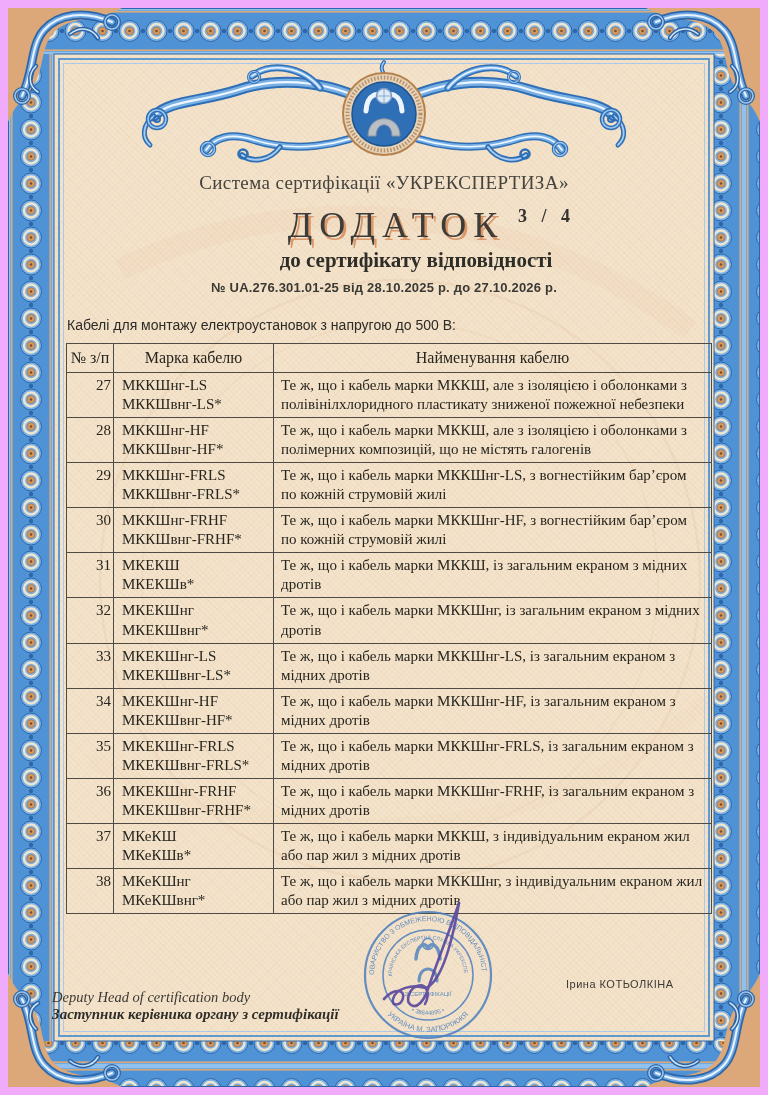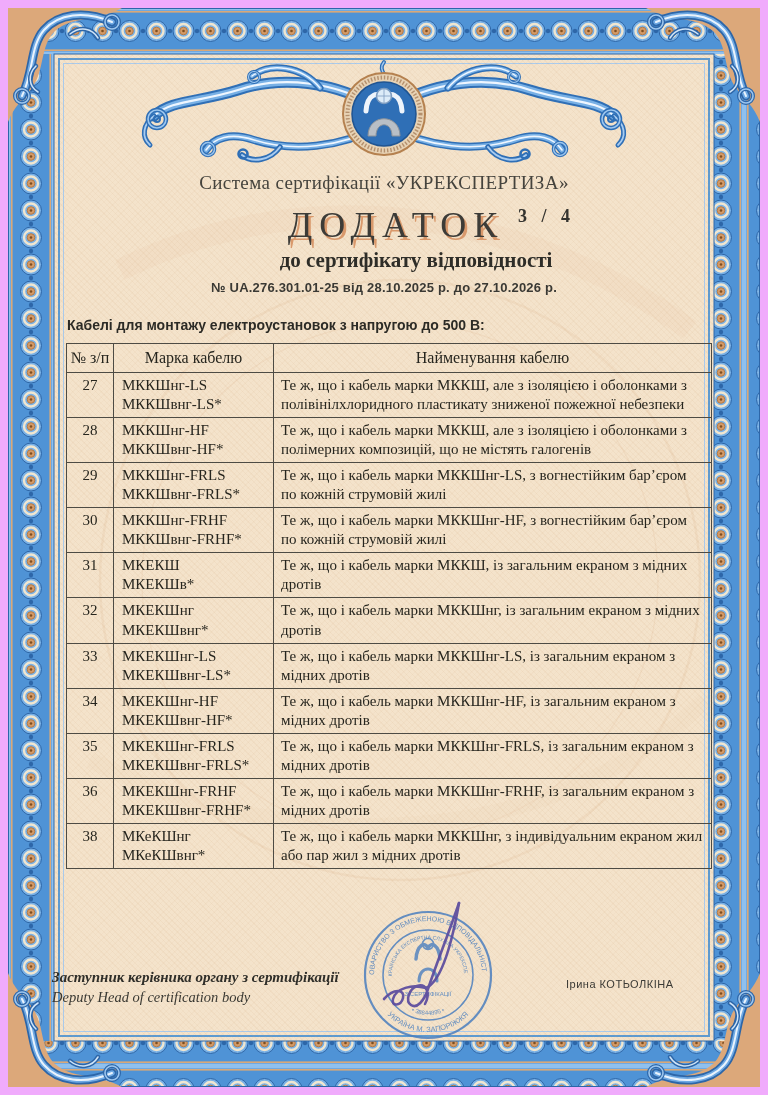--- a/index.html
+++ b/index.html
@@ -35,36 +35,36 @@
     position:absolute; top:248px; width:100%; text-align:center;
     font-size:21px; font-weight:bold; color:#2e2d28;padding-left:32px;
   }
   .certno {
     position:absolute; top:280px; width:100%; text-align:center;
     font-family:"Liberation Sans", sans-serif; font-size:13px; font-weight:bold;
     color:#3a3934; letter-spacing:.2px;
   }
   .scope {
     position:absolute; top:317px; left:67px;
-    font-family:"Liberation Sans", sans-serif; font-size:14px; font-weight:bold; color:#2c2b26;
+    font-family:"Liberation Sans", sans-serif; font-size:14px; font-weight:normal; color:#2c2b26;
   }
   table.cables {
     position:absolute; left:66px; top:343px; width:645px;
     border-collapse:collapse; table-layout:fixed;
     font-size:15px; line-height:1.27; color:#26251e;
   }
   .cables th, .cables td { border:1px solid #4d4b44; vertical-align:top; }
   .cables thead th { font-weight:normal; font-size:16px; text-align:center; padding:3px 2px; height:22px; vertical-align:middle; }
-  td.c-num { text-align:center; padding:3px 2px; }
+  td.c-num { text-align:right; padding:3px 2px; }
   td.c-mark { padding:3px 6px 3px 8px; }
   td.c-mark span { display:block; white-space:nowrap; }
   td.c-desc { padding:3px 8px 3px 7px; }
   .stamp { position:absolute; left:346px; top:893px; }
   .pos-ua {
-    position:absolute; left:52px; top:969px;
+    position:absolute; left:52px; top:1006px;
     font-size:15px; font-weight:bold; font-style:italic; color:#2f2e29;
   }
   .pos-en {
     position:absolute; left:52px; top:989px;
     font-size:14.5px; font-style:italic; color:#3a3933;
   }
   .signer {
     position:absolute; left:566px; top:978px;
     font-family:"Liberation Sans", sans-serif; font-size:11px; color:#3b3a35; letter-spacing:.5px;
   }
@@ -285,20 +285,28 @@
           </tr>
         <tr>
             <td class="c-num">36</td>
             <td class="c-mark">
               <span>МКЕКШнг-FRHF</span>
               <span>МКЕКШвнг-FRHF*</span>
             </td>
             <td class="c-desc">Те ж, що і кабель марки МККШнг-FRHF, із загальним екраном з мідних дротів</td>
           </tr>
         <tr>
+            <td class="c-num">37</td>
+            <td class="c-mark">
+              <span>МКеКШ</span>
+              <span>МКеКШв*</span>
+            </td>
+            <td class="c-desc">Те ж, що і кабель марки МККШ, з індивідуальним екраном жил або пар жил з мідних дротів</td>
+          </tr>
+        <tr>
             <td class="c-num">38</td>
             <td class="c-mark">
               <span>МКеКШнг</span>
               <span>МКеКШвнг*</span>
             </td>
             <td class="c-desc">Те ж, що і кабель марки МККШнг, з індивідуальним екраном жил або пар жил з мідних дротів</td>
           </tr>
       </tbody>
     </table>
 

